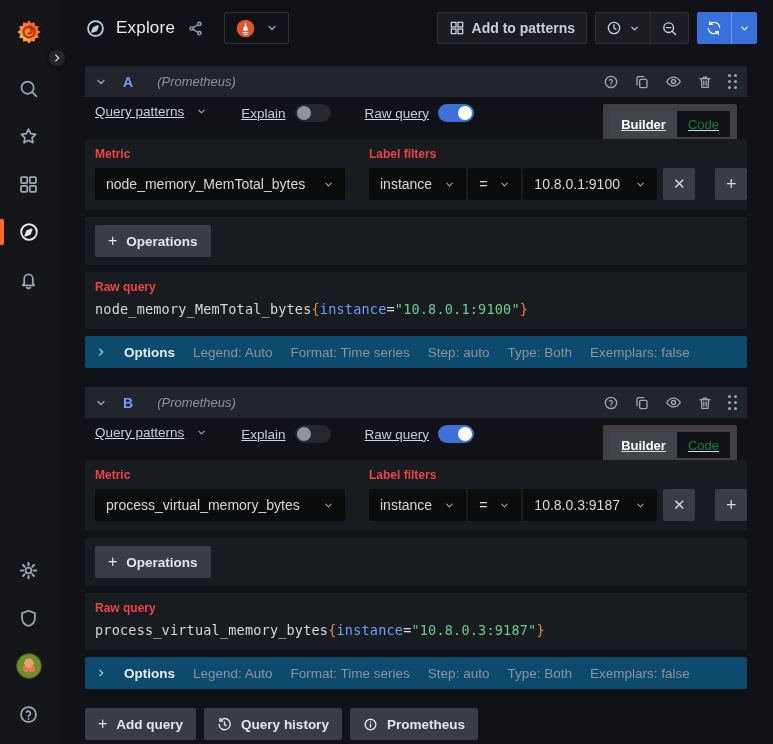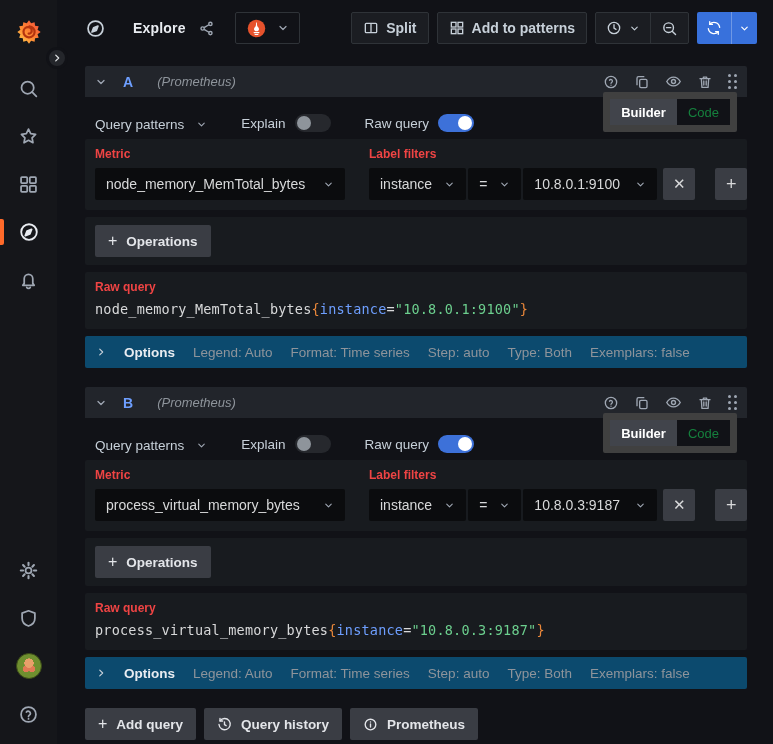--- a/index.html
+++ b/index.html
@@ -48,21 +48,21 @@
       #6f8f2f;
     border:1px solid #3a4a18;
   }
 
   
   .main { flex:1; display:flex; flex-direction:column; min-width:0; }
 
   
   .topbar { height:56px; flex:0 0 56px; display:flex; align-items:center; padding:0 16px 0 28px; gap:10px; }
   .page-icon { color:#c7d0d9; }
-  .page-title { font-size:14px; font-weight:700; color:#e9ecf1; letter-spacing:.2px;margin-left:17px; }
+  .page-title { font-size:17px; font-weight:400; color:#e9ecf1; letter-spacing:.2px; }
   .share-ic { color:#9fa7b3; margin-left:2px; cursor:pointer; }
   .ds-picker {
     margin-left:10px; height:32px; min-width:64px;
     border:1px solid #2f3338; border-radius:2px;
     display:flex; align-items:center; justify-content:center; gap:10px; padding:0 10px;
     cursor:pointer; color:#9fa7b3;
   }
   .topbar-right { margin-left:auto; display:flex; align-items:center; gap:8px; }
   .tb-btn {
     height:32px; display:flex; align-items:center; gap:7px; padding:0 11px;
@@ -90,21 +90,21 @@
   .ref-id { color:#6e9fff; font-weight:700; font-size:14px; margin-left:6px; cursor:pointer; }
   .q-ds { color:#8e949b; font-style:italic; font-size:13px; margin-left:14px; }
   .q-header-icons { margin-left:auto; display:flex; align-items:center; gap:15px; color:#9fa7b3; }
   .q-header-icons .hicon { cursor:pointer; display:flex; }
   .drag-dots { display:grid; grid-template-columns:repeat(2,3px); grid-auto-rows:3px; gap:3px; cursor:grab; }
   .drag-dots span { width:3px; height:3px; border-radius:50%; background:#9fa7b3; }
 
   .q-body { display:flex; flex-direction:column; gap:7px; margin-top:7px; }
 
   
-  .row-toolbar { height:28px; display:flex; align-items:flex-end; padding:0 10px; }
+  .row-toolbar { height:28px; display:flex; align-items:flex-start; padding:0 10px;text-decoration:underline; }
   .qp-dd { display:flex; align-items:center; gap:12px; color:#c7d0d9; font-size:13.5px; cursor:pointer; }
   .toggle-wrap { display:flex; align-items:center; gap:9px; margin-left:34px; color:#c7d0d9; font-size:13.5px; }
   .toggle { width:36px; height:18px; border-radius:10px; position:relative; cursor:pointer; }
   .toggle.off { background:#26282d; }
   .toggle.off::after { content:""; position:absolute; left:2px; top:2px; width:14px; height:14px; border-radius:50%; background:#8e949b; }
   .toggle.on { background:#3d71d9; }
   .toggle.on::after { content:""; position:absolute; right:2px; top:2px; width:14px; height:14px; border-radius:50%; background:#fff; }
   .seg-control { margin-left:auto; display:flex; height:40px; border:7px solid #404040; border-radius:2px; overflow:hidden; font-size:13px; }
   .seg-control .seg { display:flex; align-items:center; padding:0 11px; color:#15803d; cursor:pointer; }
   .seg-control .seg.active { background:#41444b; color:#fff; font-weight:700; }
@@ -287,29 +287,20 @@
           </svg>
       </span>
       <span class="chev">
         <svg width="12" height="12" viewBox="0 0 24 24" fill="none" stroke="currentColor" stroke-width="2.4" stroke-linecap="round" stroke-linejoin="round">
             <path d="M6 9l6 6 6-6"></path>
           </svg>
       </span>
     </div>
 
     <div class="topbar-right">
-      <button class="tb-btn">
-        <span>
-          <svg width="16" height="16" viewBox="0 0 24 24" fill="none" stroke="currentColor" stroke-width="2">
-              <rect x="3.5" y="5" width="17" height="14" rx="1.5"></rect>
-              <line x1="12" y1="5" x2="12" y2="19"></line>
-            </svg>
-        </span>
-        <span>Split</span>
-      </button>
       <button class="tb-btn">
         <span>
           <svg width="16" height="16" viewBox="0 0 24 24" fill="none" stroke="currentColor" stroke-width="2">
               <rect x="3.5" y="3.5" width="7" height="7"></rect>
               <rect x="13.5" y="3.5" width="7" height="7"></rect>
               <rect x="3.5" y="13.5" width="7" height="7"></rect>
               <rect x="13.5" y="13.5" width="7" height="7"></rect>
             </svg>
         </span>
         <span>Add to patterns</span>

